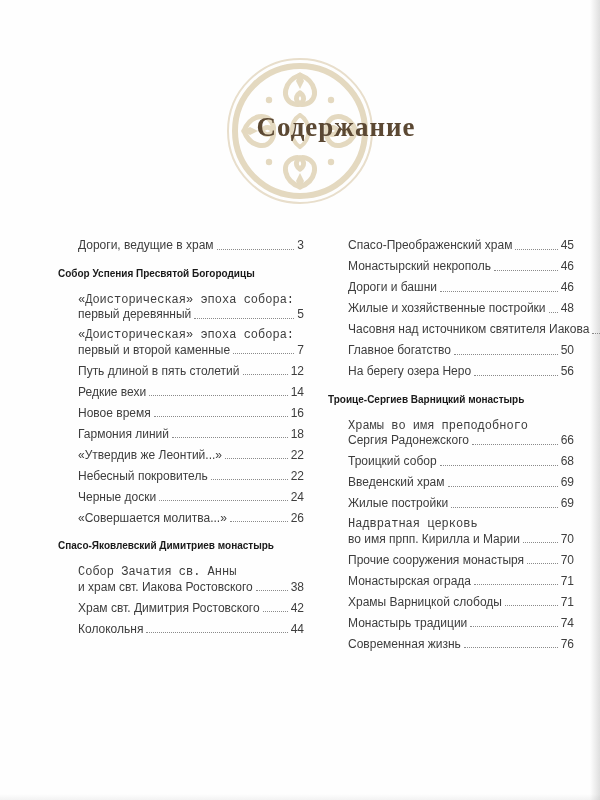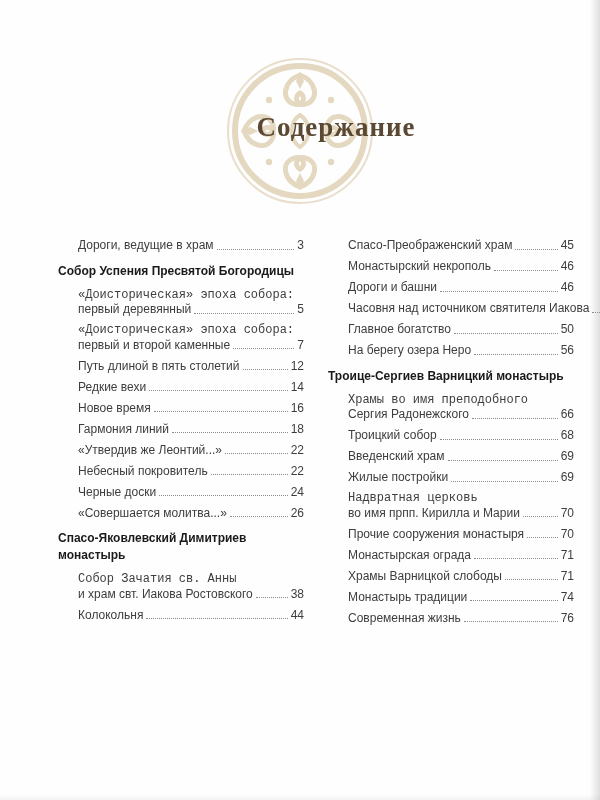--- a/index.html
+++ b/index.html
@@ -27,22 +27,22 @@
     font-weight:bold;font-size:27px;letter-spacing:1px;
     color:#5b4833;
     padding-left:36px;
   }
   .columns{
     position:absolute;top:238px;left:58px;width:516px;
     display:flex;gap:24px;z-index:2;
   }
   .col{width:246px;}
   .sec-heading{
-    font-size:12px;font-weight:bold;color:#1a1a1a;
-    line-height:17px;margin:10px 0 8px 0;
+    font-size:10px;font-weight:bold;color:#1a1a1a;
+    line-height:22px;margin:10px 0 8px 0;
   }
   .entry{
     margin:0 0 6.5px 20px;
     font-size:12px;color:#3d3d3d;line-height:14.5px;
   }
   .entry-line{white-space:nowrap;font-family:Liberation Mono, monospace;}
   .entry-last{display:flex;}
   .entry-text{white-space:nowrap;}
   .leader{
     flex:1;margin:0 3px 3px 3px;
@@ -166,20 +166,27 @@
         <div class="entry">
           <div class="entry-line">Собор Зачатия св. Анны</div>
           <div class="entry-last">
             <span class="entry-text">и храм свт. Иакова Ростовского</span>
             <span class="leader"></span>
             <span class="page-num">38</span>
           </div>
         </div>
         <div class="entry">
           <div class="entry-last">
+            <span class="entry-text">Храм свт. Димитрия Ростовского</span>
+            <span class="leader"></span>
+            <span class="page-num">42</span>
+          </div>
+        </div>
+        <div class="entry">
+          <div class="entry-last">
             <span class="entry-text">Колокольня</span>
             <span class="leader"></span>
             <span class="page-num">44</span>
           </div>
         </div>
       </div>
     <div class="col">
         <div class="entry">
           <div class="entry-last">
             <span class="entry-text">Спасо-Преображенский храм</span>
@@ -192,20 +199,27 @@
             <span class="entry-text">Монастырский некрополь</span>
             <span class="leader"></span>
             <span class="page-num">46</span>
           </div>
         </div>
         <div class="entry">
           <div class="entry-last">
             <span class="entry-text">Дороги и башни</span>
             <span class="leader"></span>
             <span class="page-num">46</span>
+          </div>
+        </div>
+        <div class="entry">
+          <div class="entry-last">
+            <span class="entry-text">Жилые и хозяйственные постройки</span>
+            <span class="leader"></span>
+            <span class="page-num">48</span>
           </div>
         </div>
         <div class="entry">
           <div class="entry-last">
             <span class="entry-text">Часовня над источником святителя Иакова</span>
             <span class="leader"></span>
             <span class="page-num">49</span>
           </div>
         </div>
         <div class="entry">

